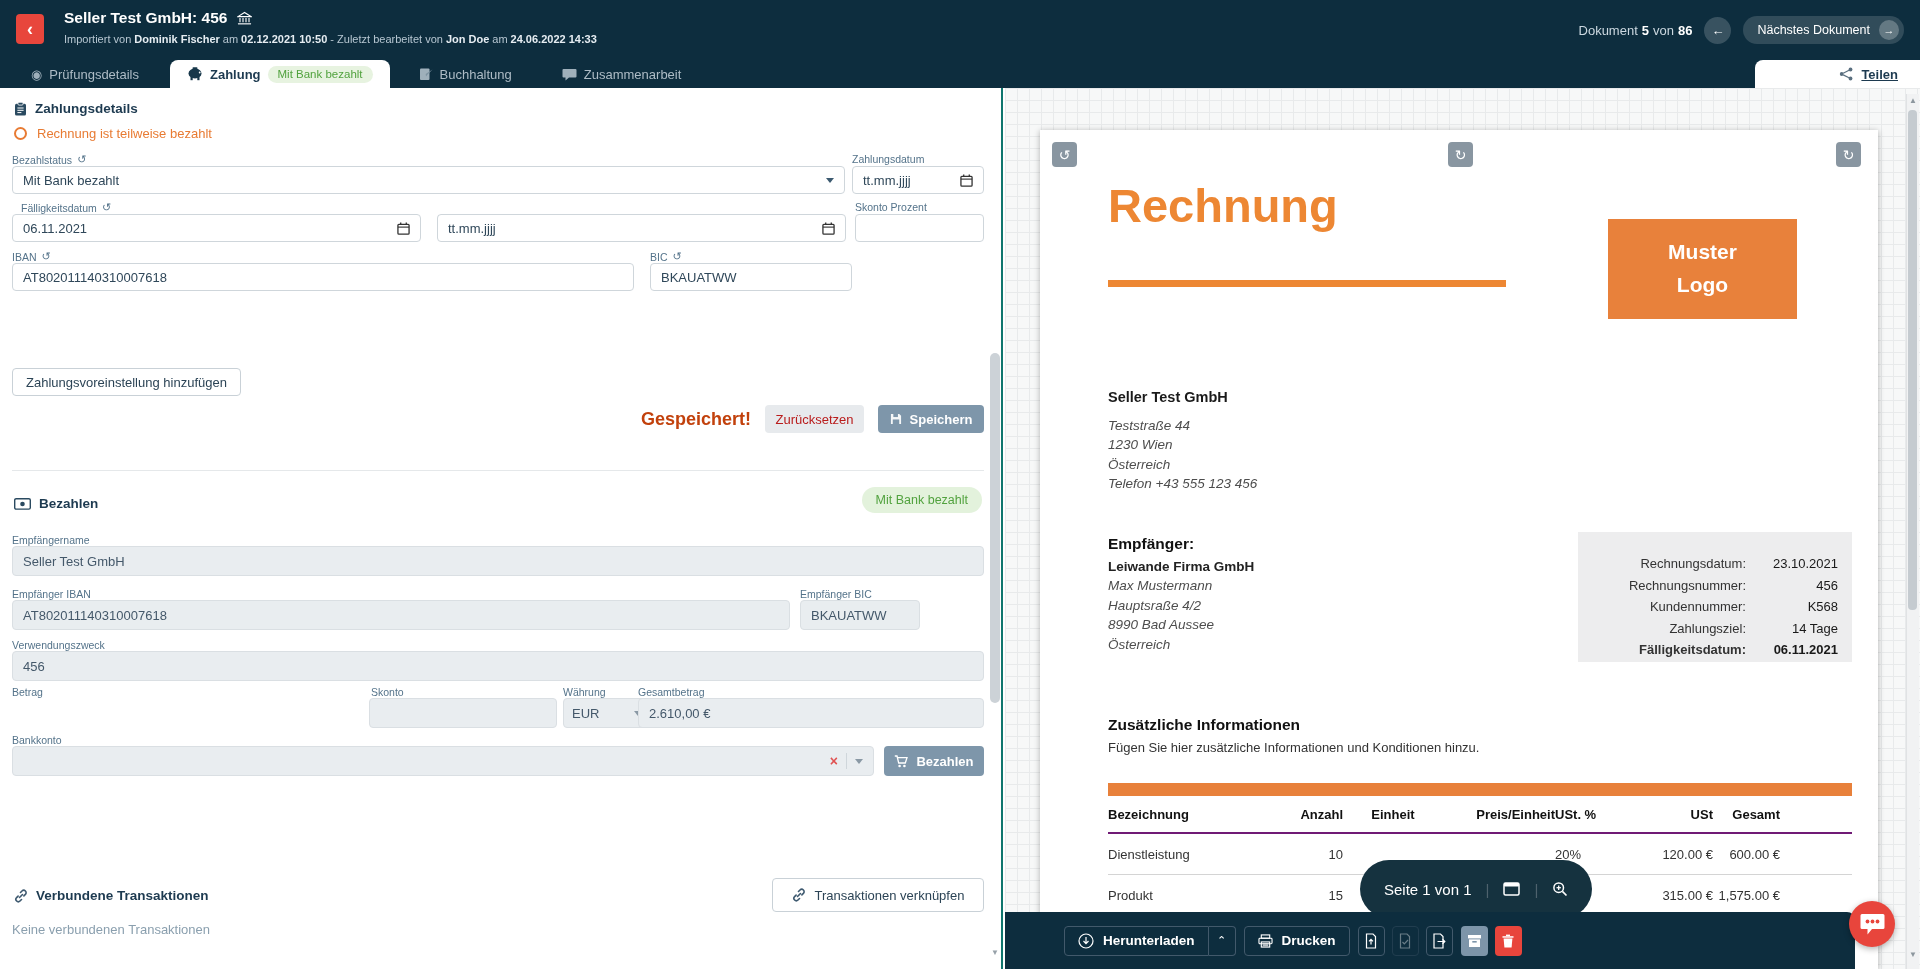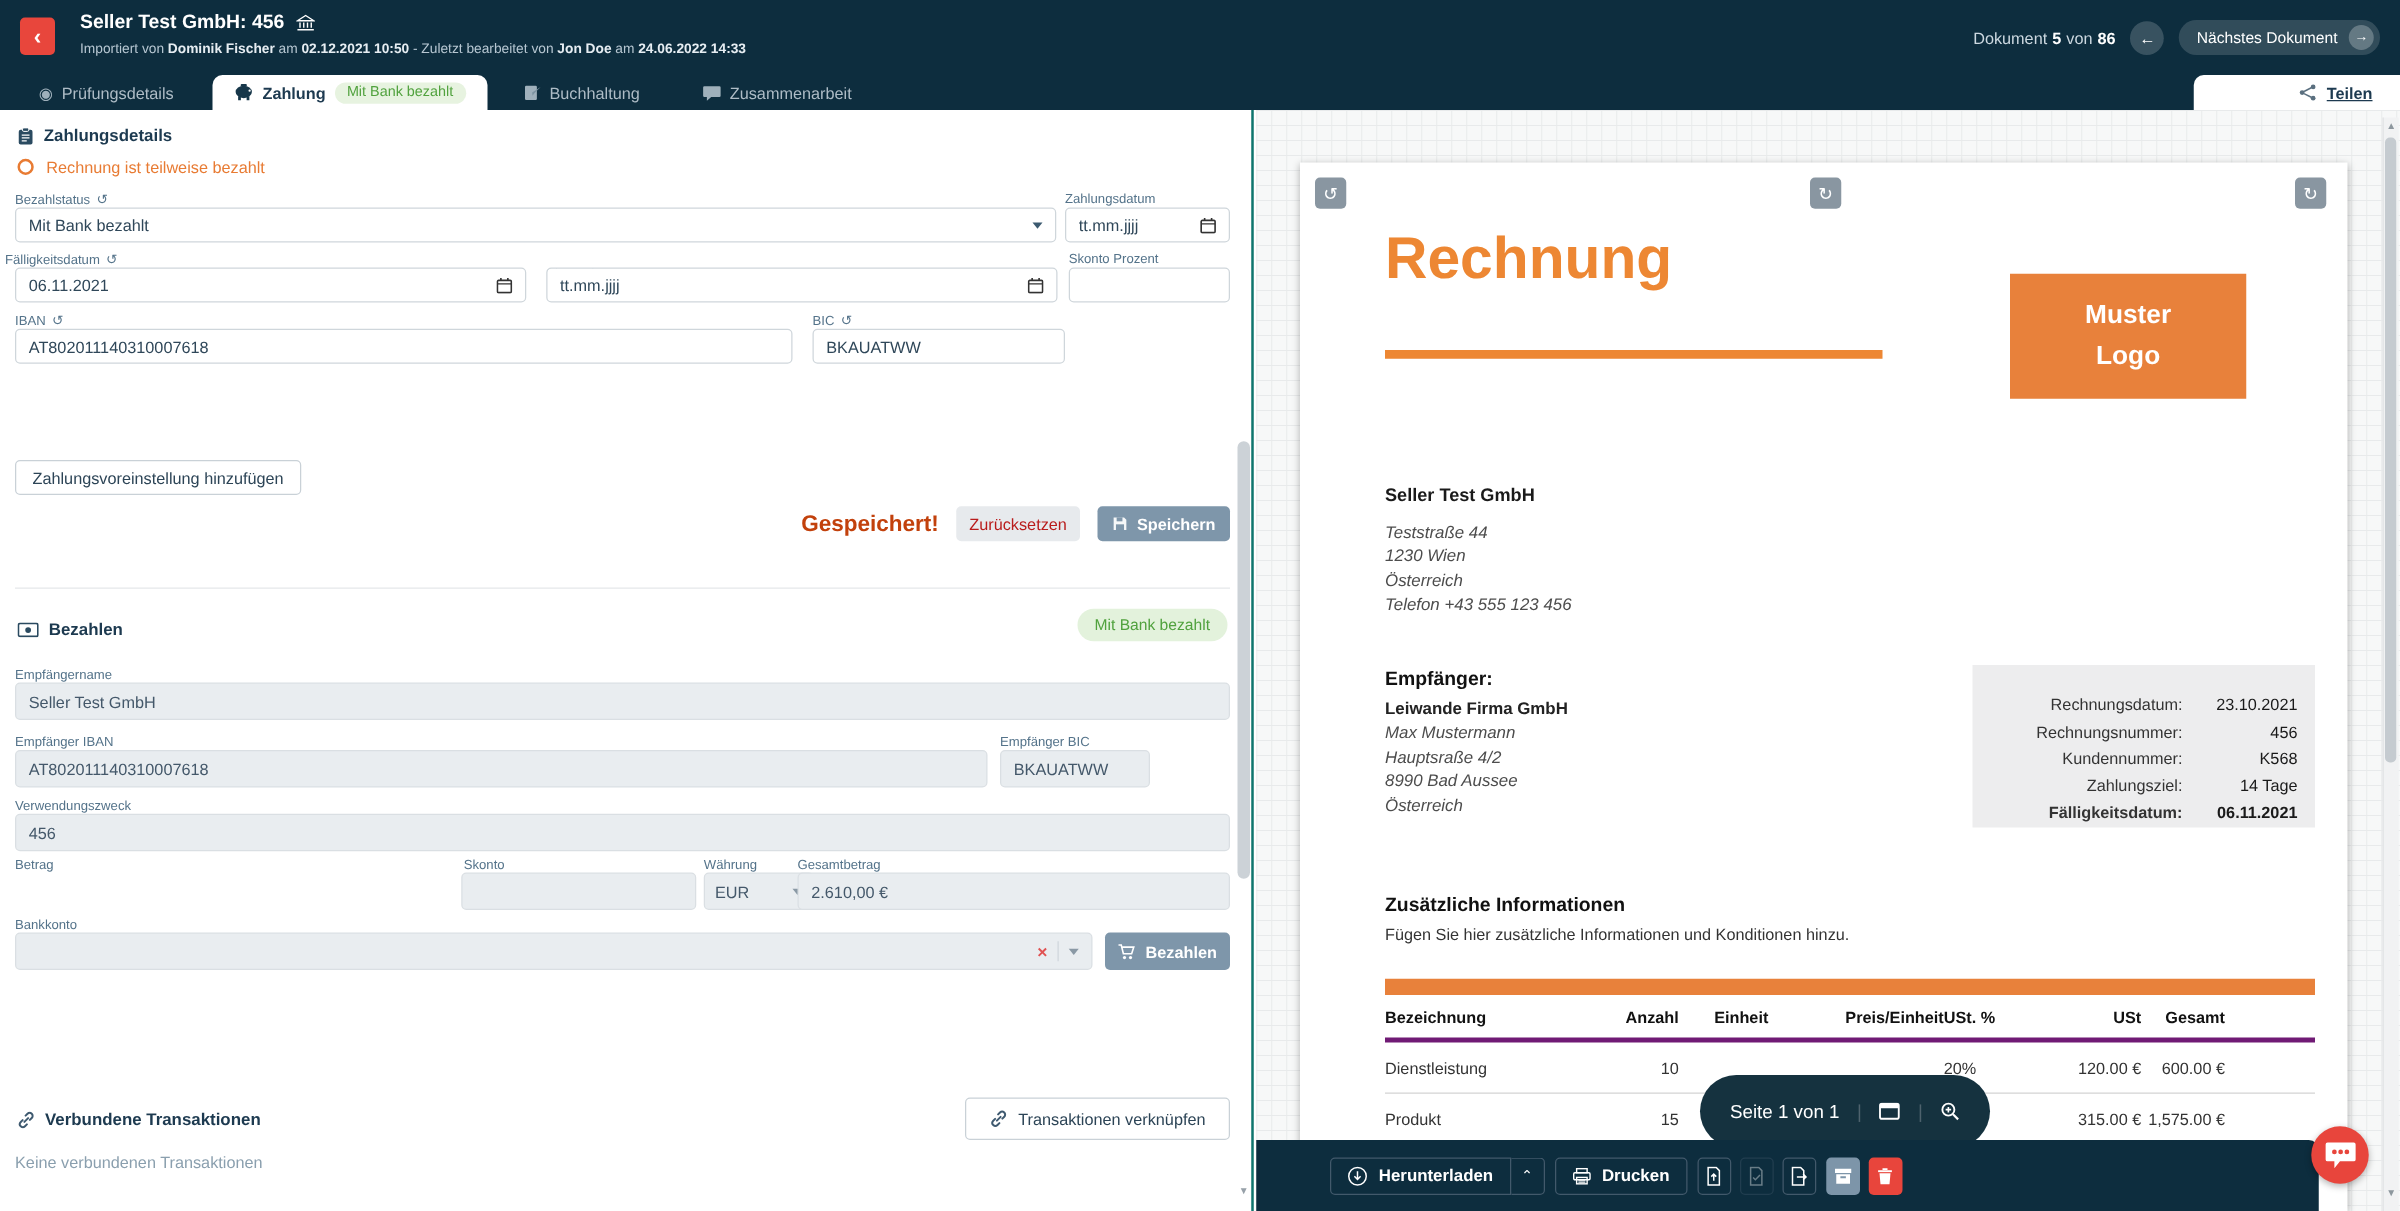--- a/index.html
+++ b/index.html
@@ -101,21 +101,21 @@
   .inv-meta { position:absolute; left:538px; top:402px; width:274px; height:130px; background:#ededee;
               padding:21px 14px 0 0; font-size:13px; }
   .mrow { display:flex; justify-content:flex-end; line-height:21.5px; }
   .mlab { color:#333; }
   .mval { width:92px; text-align:right; color:#1a1a1a; }
   .mrow.bold .mlab, .mrow.bold .mval { font-weight:bold; }
   .inv-xtra-h { position:absolute; left:68px; top:586px; font-size:15.5px; font-weight:bold; color:#111; }
   .inv-xtra-t { position:absolute; left:68px; top:610px; font-size:13px; color:#333; }
   .inv-table { position:absolute; left:68px; top:653px; width:744px; }
   .tbar { height:13px; background:#e8813b; }
-  .thead { display:flex; align-items:center; height:38px; border-bottom:4px solid #701a75;
+  .thead { display:flex; align-items:center; height:38px; border-bottom:2px solid #701a75;
            font-weight:bold; font-size:13px; color:#111; }
   .trow { display:flex; align-items:center; height:41px; border-bottom:1px solid #d4d4d4;
           font-size:13px; color:#333; }
   .c0 { width:180px; text-align:left; } .c1 { width:55px; text-align:right; }
   .c2 { width:100px; text-align:center; } .c3 { width:112px; text-align:right; }
   .c4 { width:72px; text-align:left; } .c5 { width:86px; text-align:right; }
   .c6 { flex:1; text-align:right; padding-right:72px; }
 
   .pill { position:absolute; left:355px; top:772px; height:58px; border-radius:29px; background:#15323f;
           display:flex; align-items:center; gap:14px; padding:0 24px; color:#fff; font-size:15px; z-index:5; }
@@ -286,21 +286,21 @@
       <span class="ico">
         <svg width="13" height="13" viewBox="0 0 14 14">
             <rect x="1" y="2.5" width="12" height="10.5" rx="1" fill="none" stroke="#333" stroke-width="1.4"></rect>
         <line x1="4" y1="0.5" x2="4" y2="3" stroke="#333" stroke-width="1.4"></line>
             <line x1="10" y1="0.5" x2="10" y2="3" stroke="#333" stroke-width="1.4"></line>
         <line x1="1" y1="5.5" x2="13" y2="5.5" stroke="#333" stroke-width="1.2"></line>
           </svg>
       </span>
     </div>
 
-    <div class="lbl" style="left:4px;top:113px;">
+    <div class="lbl" style="left:21px;top:113px;">
       <span>Fälligkeitsdatum</span>
       <span class="hist">↺</span>
     </div>
     <div class="fld" style="left:12px;top:126px;width:409px;">
       <span class="flex1">06.11.2021</span>
       <span class="ico">
         <svg width="13" height="13" viewBox="0 0 14 14">
             <rect x="1" y="2.5" width="12" height="10.5" rx="1" fill="none" stroke="#333" stroke-width="1.4"></rect>
         <line x1="4" y1="0.5" x2="4" y2="3" stroke="#333" stroke-width="1.4"></line>
             <line x1="10" y1="0.5" x2="10" y2="3" stroke="#333" stroke-width="1.4"></line>

